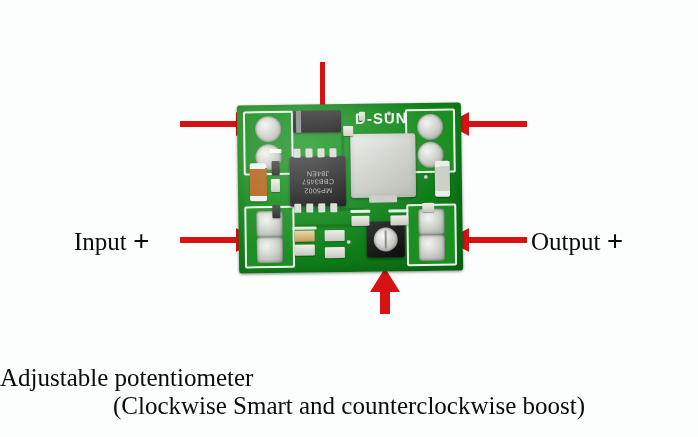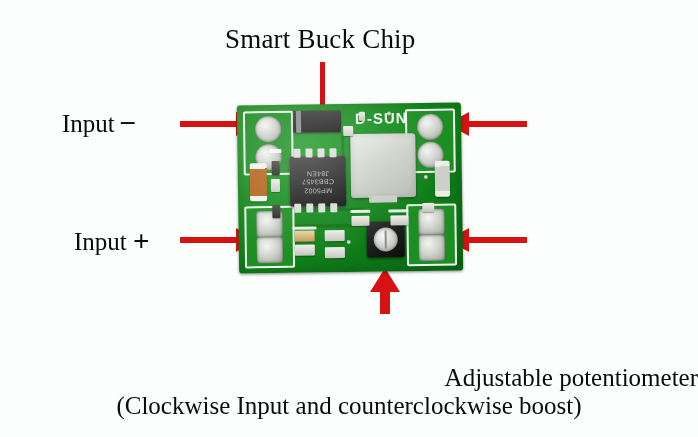--- a/index.html
+++ b/index.html
@@ -15,21 +15,21 @@
   .label{position:absolute;color:#0b0b0b;white-space:nowrap;
          font-family:"Liberation Serif", serif;}
   #title-label{left:225px;top:24px;font-size:27px;letter-spacing:.2px;}
   #input-neg-label{left:62px;top:108px;font-size:25px;}
   #input-pos-label{left:74px;top:224px;font-size:25px;}
   #output-neg-label{left:531px;top:108px;font-size:25px;}
   #output-pos-label{left:531px;top:224px;font-size:25px;}
   .sign{display:inline-block;font-weight:bold;}
   .sign.minus{font-size:27px;position:relative;top:-3px;}
   .sign.plus{font-size:29px;position:relative;top:1px;}
-  #caption-line1{left:0;right:0;top:364px;text-align:right;font-size:25px;}
+  #caption-line1{left:0;right:0;top:364px;text-align:left;font-size:25px;}
   #caption-line2{left:0;right:0;top:392px;text-align:center;font-size:25px;}
   .capline{position:absolute;color:#0b0b0b;}
 
   
   .arrow{position:absolute;}
   .arrow .shaft{position:absolute;background:#d61212;}
   .arrow .head{position:absolute;width:0;height:0;}
 
   
   .arr-right .shaft{height:6px;top:9px;left:0;}
@@ -142,36 +142,35 @@
   .silkpad{position:absolute;background:#fafdfa;border-radius:1px;opacity:.9;}
   .trace{position:absolute;background:#0b6b12;opacity:.75;}
   .via{position:absolute;width:4px;height:4px;border-radius:50%;
     background:#d9dcd3;box-shadow:inset 0 0 1px #555;}
 </style>
 </head>
 <body>
 
 <div class="stage">
 
-  <div class="label" id="title-label">Smart Buck Chip</div>
-
-  <div class="label" id="input-neg-label">
-    <span>Input</span>
-    <span class="sign minus">–</span>
-  </div>
+
 
   <div class="label" id="input-pos-label">
     <span>Input</span>
     <span class="sign plus">+</span>
   </div>
 
 
+  <div class="label" id="output-pos-label">
+    <span>Output</span>
+    <span class="sign plus">+</span>
+  </div>
 
   <div class="capline" id="caption-line1">Adjustable potentiometer</div>
-  <div class="capline" id="caption-line2">(Clockwise Input and counterclockwise boost)</div>
+  <div class="capline" id="caption-line2">(Clockwise Smart and counterclockwise boost)</div>
 
   <div class="arrow arr-down" id="arrow-chip">
     <div class="shaft"></div>
       <div class="head"></div>
   </div>
   <div class="arrow arr-up" id="arrow-pot">
     <div class="shaft"></div>
       <div class="head"></div>
   </div>
   <div class="arrow arr-right" id="arrow-input-neg">

